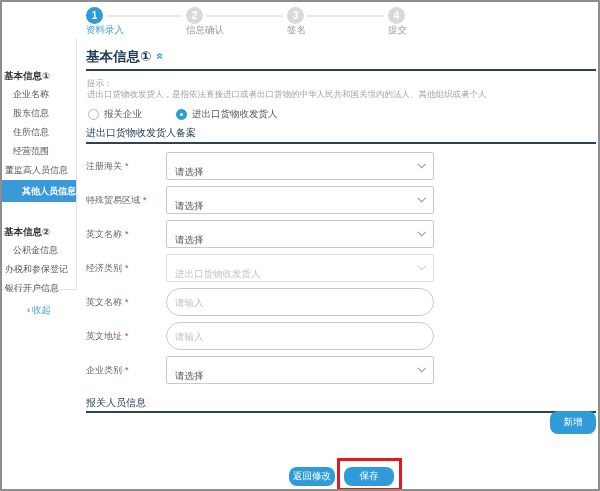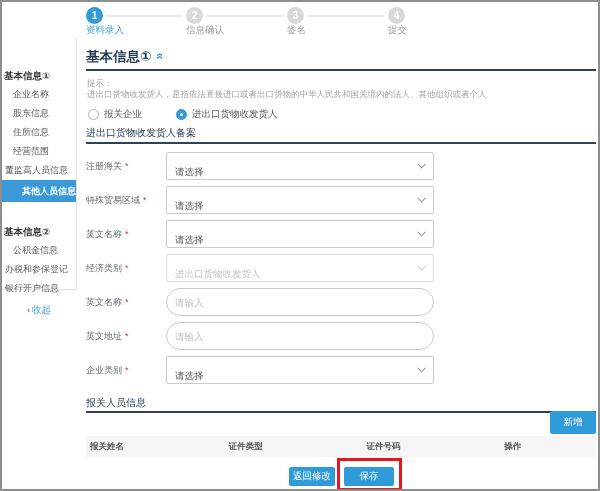--- a/index.html
+++ b/index.html
@@ -51,21 +51,21 @@
                 display:flex; align-items:flex-end; padding:0 8px; font-size:9.5px; color:#555;
                 position:relative; cursor:pointer; }
   .select-box.disabled { border-color:#ddd; color:#c2c2c2; cursor:default; }
   .chev-down { position:absolute; right:9px; top:9px; width:6px; height:6px;
                border-right:1.5px solid #9a9a9a; border-bottom:1.5px solid #9a9a9a; transform:rotate(45deg) translateY(-1px); }
   .select-box.disabled .chev-down { border-color:#cfcfcf; }
   .text-input { width:268px; height:28px; border:1px solid #c9c9c9; border-radius:14px; padding:0 8px;
                 font-size:9.5px; color:#555; font-family:inherit; outline:none; }
   .text-input::placeholder { color:#c2c2c2; }
 
-  .btn { background:#2f9bd8; color:#fff; border:none; border-radius:2px; font-size:9.5px;
+  .btn { background:#2f9bd8; color:#fff; border:none; border-radius:8px; font-size:9.5px;
          font-family:Liberation Sans, sans-serif; cursor:pointer; text-align:center; }
   .add-btn { position:absolute; right:2px; top:409px; width:46px; height:23px; }
   .table-header { position:absolute; left:84px; right:2px; top:434px; height:21px; background:#f5f5f5;
                   display:flex; align-items:center; font-size:8.5px; font-weight:bold; color:#555; }
   .th.c1 { width:28%; padding-left:4px; } .th.c2 { width:27%; } .th.c3 { width:27%; } .th.c4 { width:18%; }
 
   .back-btn { position:absolute; left:287px; top:465px; width:46px; height:19px; }
   .save-btn { position:absolute; left:342px; top:465px; width:50px; height:19px; }
   .red-annotation { position:absolute; left:335px; top:456px; width:65px; height:33px;
                     border:3px solid #e8171d; z-index:10; pointer-events:none; }
@@ -173,24 +173,18 @@
           <span class="chev-down"></span>
         </div>
     </div>
   </div>
 
   <div class="section-title" style="top:394px;">报关人员信息</div>
   <div class="divider-dark" style="top:409px;"></div>
 
   <button class="btn add-btn">新增</button>
 
-  <div class="table-header">
-    <span class="th c1">报关姓名</span>
-    <span class="th c2">证件类型</span>
-    <span class="th c3">证件号码</span>
-    <span class="th c4">操作</span>
-  </div>
 
   <button class="btn back-btn">返回修改</button>
   <button class="btn save-btn">保存</button>
   <div class="red-annotation"></div>
 
 </div>
 
 </body></html>

